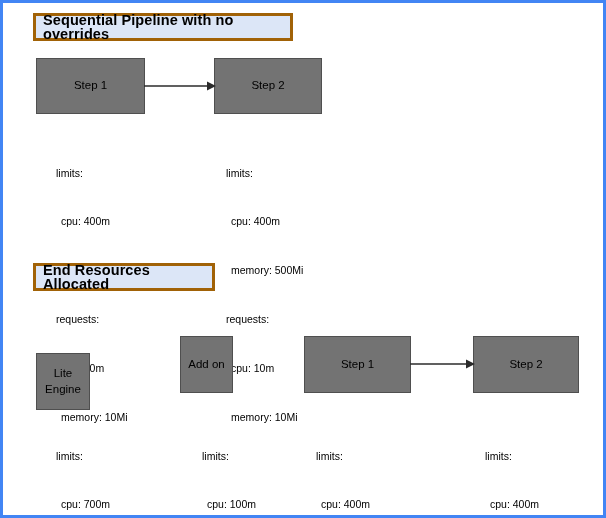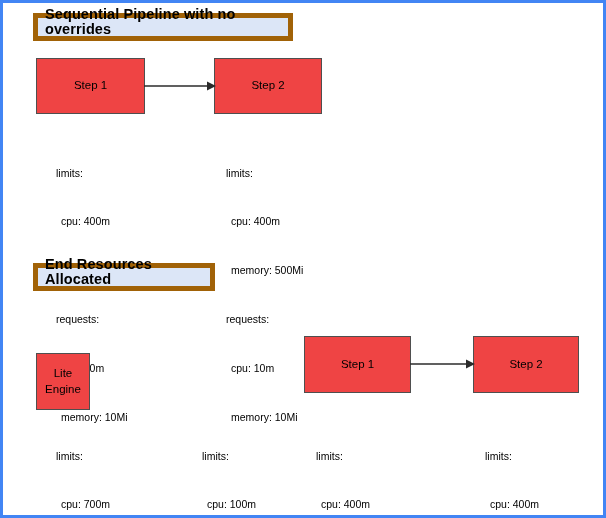--- a/index.html
+++ b/index.html
@@ -20,38 +20,38 @@
     box-sizing: border-box;
     border: 3px solid #4285f4;
     overflow: hidden;
   }
 
   
   .section-title {
     position: absolute;
     box-sizing: border-box;
     background: #dce6f7;
-    border: 5px solid #a16207;
+    border: 3px solid #a16207;
     font-size: 14.5px;
     font-weight: bold;
     color: #000000;
     letter-spacing: 0.1px;
     display: flex;
-    align-items: flex-end;
+    align-items: center;
     padding-left: 7px;
     line-height: 1;
   }
   #title-sequential { left: 30px; top: 10px;  width: 260px; height: 28px; }
   #title-endres     { left: 30px; top: 260px; width: 182px; height: 28px; }
 
   
   .node {
     position: absolute;
     box-sizing: border-box;
-    background: #ef4444;
+    background: #737373;
     border: 1.4px solid #4f4f4f;
     display: flex;
     align-items: center;
     justify-content: center;
     text-align: center;
     font-size: 11.5px;
     color: #000000;
     line-height: 1.35;
   }
   .node .node-label { display: block; }
@@ -136,20 +136,23 @@
     <span>End Resources Allocated</span>
   </div>
 
   <div class="node" id="node-lite-engine">
     <span>
       <span class="node-label">Lite</span>
       <span class="node-label">Engine</span>
     </span>
   </div>
 
+  <div class="node" id="node-add-on">
+    <span class="node-label">Add on</span>
+  </div>
 
   <div class="node" id="node-bot-step1">
     <span class="node-label">Step 1</span>
   </div>
 
   <div class="node" id="node-bot-step2">
     <span class="node-label">Step 2</span>
   </div>
 
   <svg class="arrow" id="arrow-bot" viewBox="0 0 65 12">

